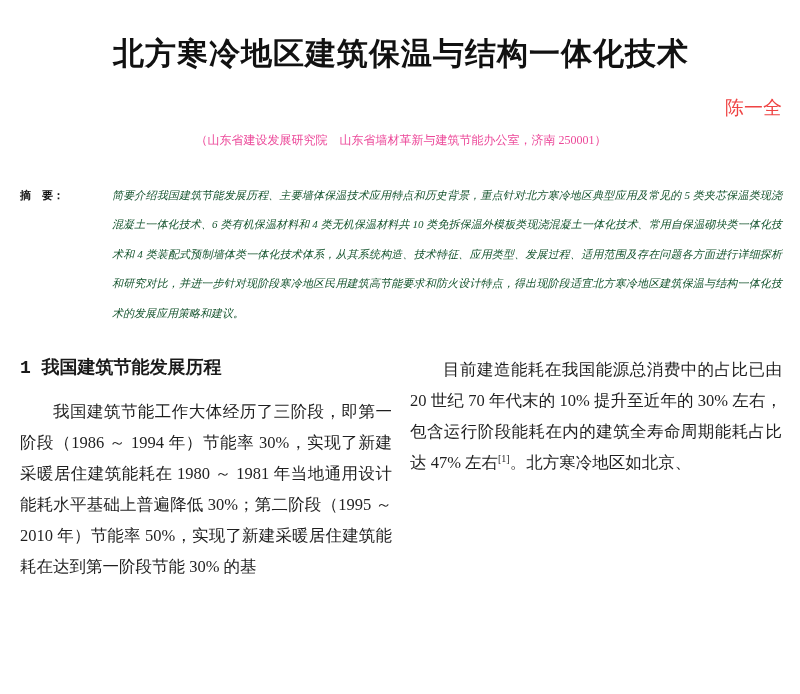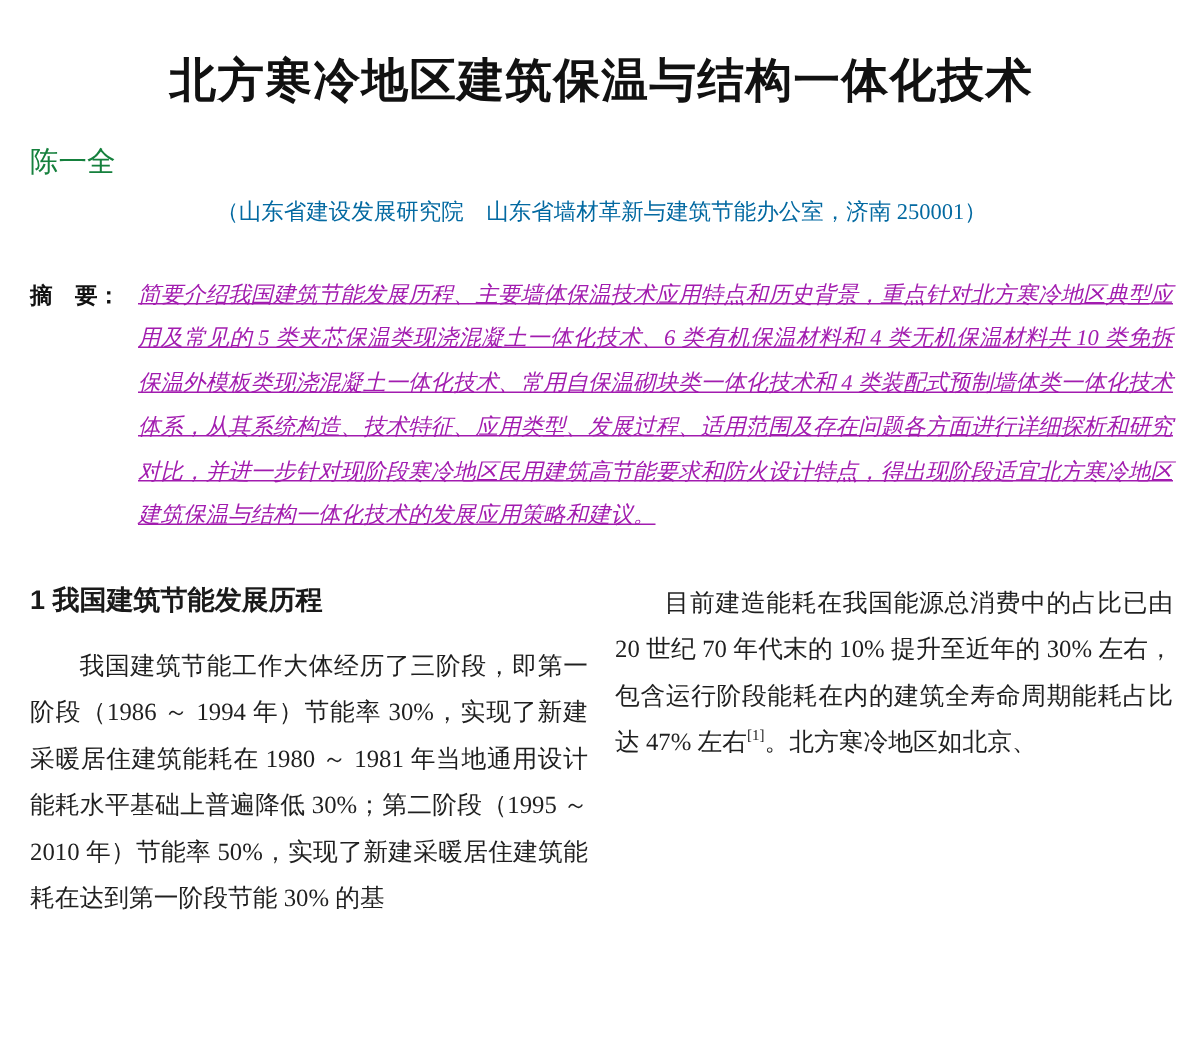--- a/index.html
+++ b/index.html
@@ -24,69 +24,69 @@
   .title {
     text-align: center;
     font-size: 31px;
     font-weight: bold;
     line-height: 41px;
     letter-spacing: 1px;
     color: #111;
   }
   
   .author {
-    text-align: left;
+    text-align: right;
     font-family: "Liberation Sans", sans-serif;
     font-size: 19px;
     margin-top: 20px;
-    color: #15803d;
+    color: #ef4444;
   }
   .affiliation {
     text-align: center;
-    font-size: 15px;
+    font-size: 12px;
     margin-top: 11px;
-    color: #0369a1;
+    color: #ec4899;
   }
   
   .meta-row {
     display: flex;
     align-items: flex-start;
-    font-size: 15px;
+    font-size: 11px;
     line-height: 29.5px;
+    gap: 20px;
   }
   .abstract-row { margin-top: 32px; }
   .keywords-row { margin-top: 0; }
   .meta-label {
     flex: 0 0 72px;
     font-family: "Liberation Sans", sans-serif;
     font-weight: bold;
     white-space: pre;
     color: #111;
   }
   .meta-text {
     flex: 1;
     text-align: justify;
     font-style: italic; 
-    color: #a21caf;
-    text-decoration: underline;
+    color: #14532d;
   }
   
   .columns {
     display: flex;
     gap: 18px;
     margin-top: 26px;
   }
   .col {
     flex: 1;
     font-size: 16.5px;
     line-height: 31px;
     text-align: justify;
   }
   .section-heading {
-    font-family: Liberation Sans, sans-serif;
+    font-family: Liberation Mono, monospace;
     font-weight: bold;
     font-size: 18px;
     line-height: 24px;
     margin: 2px 0 16px 0;
     color: #1a1a1a;
     text-align: left;
   }
   .para { margin: 0; }
   .para.indent { text-indent: 2em; }
   sup.ref {

